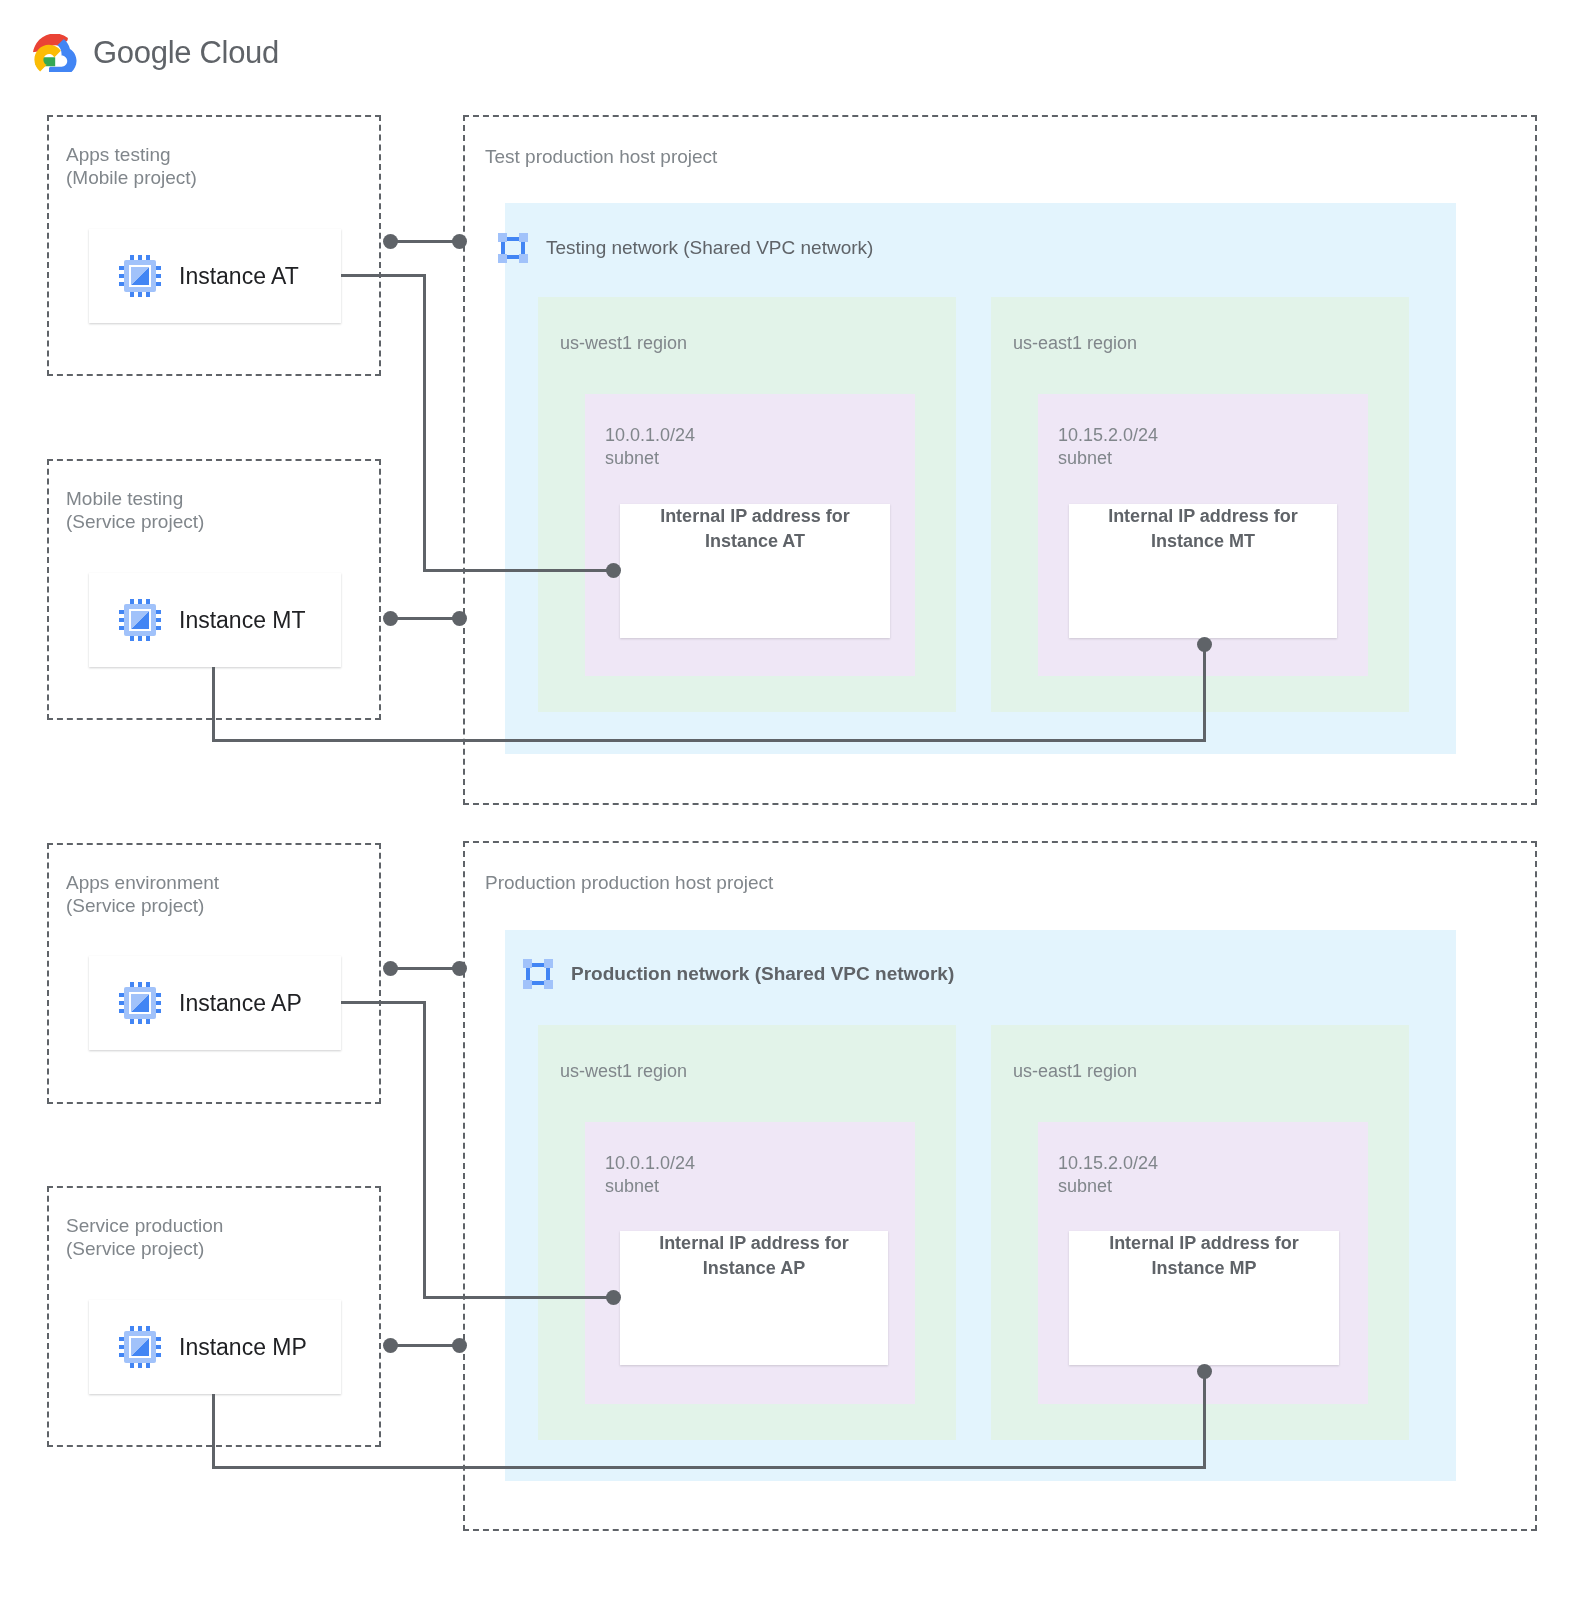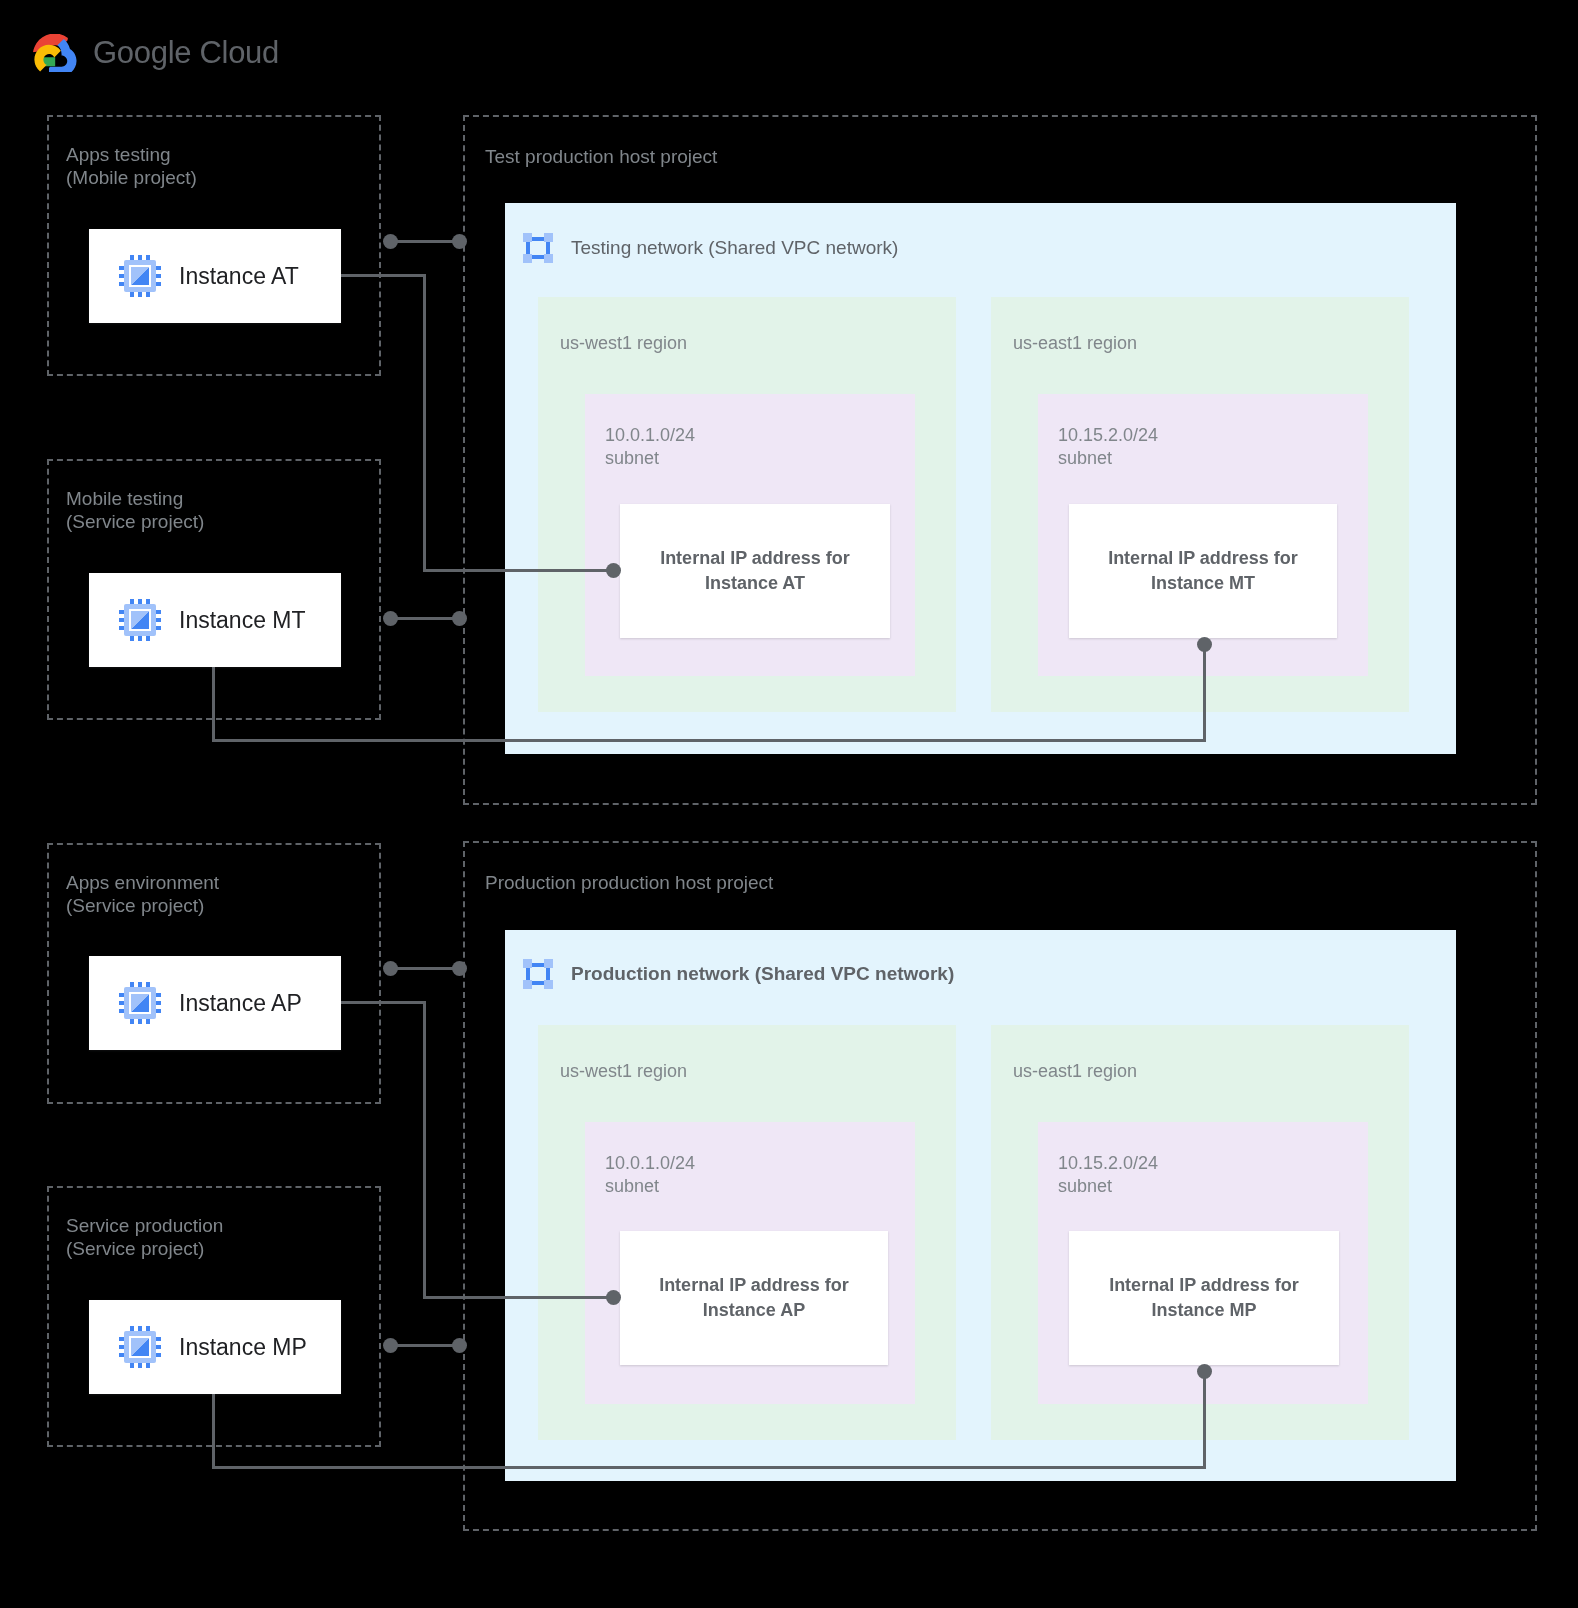--- a/index.html
+++ b/index.html
@@ -7,21 +7,21 @@
     padding: 0;
     background: #E8EAED;
   }
   body {
     font-family: "Liberation Sans", sans-serif;
   }
   #canvas {
     position: relative;
     width: 1578px;
     height: 1608px;
-    background: #000000;
+    background: #ffffff;
     overflow: hidden;
   }
 
   
   .gc-logo {
     position: absolute;
     left: 33px;
     top: 34px;
     display: flex;
     align-items: center;
@@ -63,21 +63,20 @@
   .subnet-box {
     position: absolute;
     background: #EFE7F6;
     box-sizing: border-box;
   }
   .ip-box {
     position: absolute;
     background: #FFFFFF;
     box-sizing: border-box;
     display: flex;
-    align-items: center;
     justify-content: center;
     text-align: center;
     color: #5F6368;
     font-weight: bold;
     font-size: 18px;
     line-height: 25px;
     box-shadow: 0 1px 2px rgba(60,64,67,0.20);
   }
 
   .network-title {
@@ -210,21 +209,21 @@
         <path d="M12 30 L12 12 L30 12 Z" fill="#A1C2FA"></path>
       </svg>
     </span>
     <span class="label">Instance MT</span>
   </div>
 
   <div class="dashed-box" style="left:463px; top:115px; width:1074px; height:690px;"></div>
   <div class="box-label" style="left:485px; top:145px;">Test production host project</div>
 
   <div class="network-box" style="left:505px; top:203px; width:951px; height:551px;"></div>
-  <div class="network-title" style="left:521px; top:231px;">
+  <div class="network-title" style="left:496px; top:231px;">
     <span>
       <svg width="34" height="34" viewBox="0 0 34 34">
         <rect x="5" y="6" width="24" height="4" fill="#4285F4"></rect>
         <rect x="5" y="24" width="24" height="4" fill="#4285F4"></rect>
         <rect x="5" y="6" width="4" height="22" fill="#4285F4"></rect>
         <rect x="25" y="6" width="4" height="22" fill="#4285F4"></rect>
         <rect x="2" y="2" width="9" height="9" fill="#A1C2FA"></rect>
         <rect x="23" y="2" width="9" height="9" fill="#A1C2FA"></rect>
         <rect x="2" y="23" width="9" height="9" fill="#A1C2FA"></rect>
         <rect x="23" y="23" width="9" height="9" fill="#A1C2FA"></rect>

